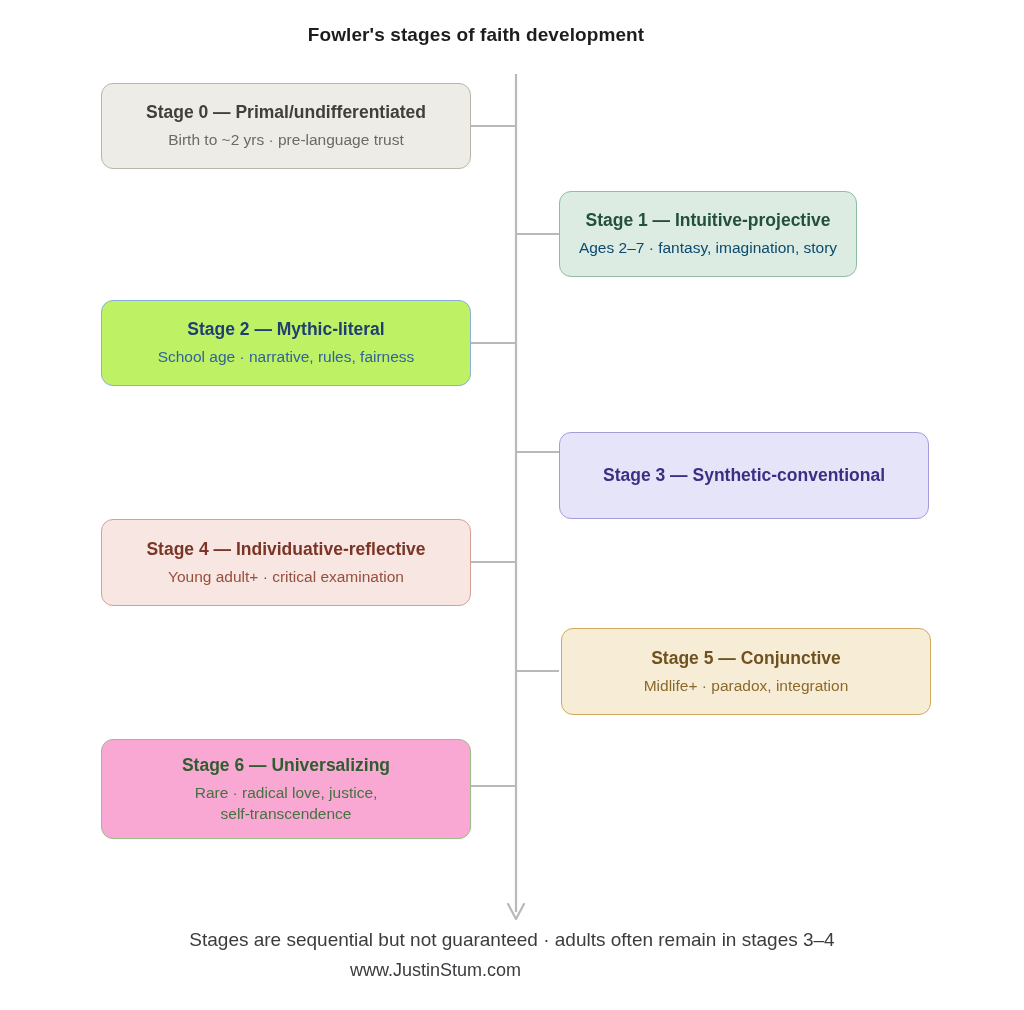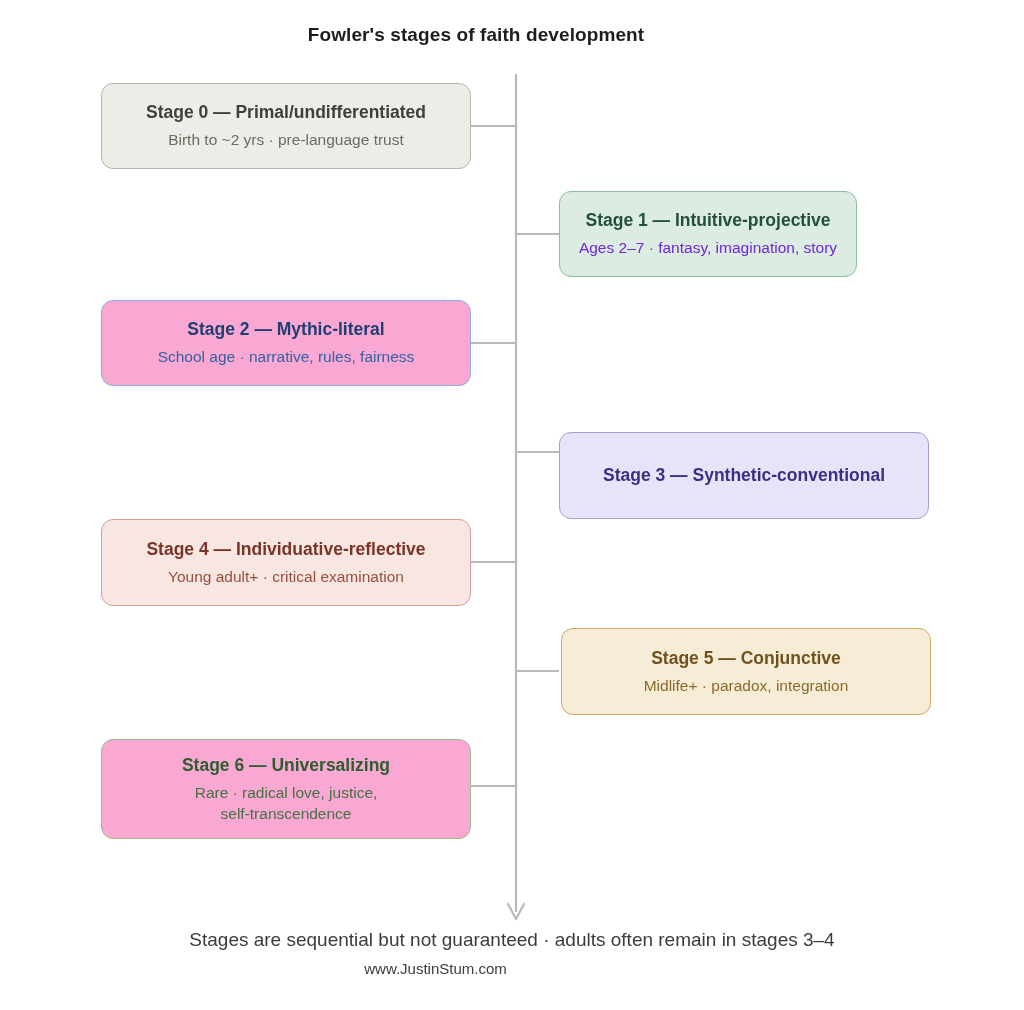--- a/index.html
+++ b/index.html
@@ -73,21 +73,21 @@
     text-align: center;
     font-size: 19px;
     color: #3c3c40;
   }
   #footer-site {
     position: absolute;
     left: 0;
     top: 960px;
     width: 871px;
     text-align: center;
-    font-size: 15px;
+    font-size: 18px;
     color: #3c3c40;
   }
 </style>
 </head>
 <body>
 
 <div id="canvas">
 
   <div id="diagram-title">Fowler's stages of faith development</div>
 
@@ -105,23 +105,23 @@
     <polyline id="spine-arrow" points="508,904 516,919 524,904" fill="none" stroke="#b9b9b9" stroke-width="2.2" stroke-linecap="round" stroke-linejoin="round"></polyline>
   </svg>
 
   <div id="stages-layer">
       <div class="stage-box" style="left: 101px; top: 83px; width: 370px; height: 86px; background: rgb(238, 236, 230); border-color: rgb(185, 181, 168);">
         <div class="stage-title" style="color: rgb(64, 64, 58);">Stage 0 — Primal/undifferentiated</div>
         <div class="stage-sub" style="color: rgb(107, 107, 99); white-space: pre-line;">Birth to ~2 yrs · pre-language trust</div>
       </div>
       <div class="stage-box" style="left: 559px; top: 191px; width: 298px; height: 86px; background: rgb(220, 236, 226); border-color: rgb(143, 189, 163);">
         <div class="stage-title" style="color: rgb(35, 80, 58);">Stage 1 — Intuitive-projective</div>
-        <div class="stage-sub" style="color: #6d28d9; white-space: pre-line; text-align: center;">Ages 2–7 · fantasy, imagination, story</div>
+        <div class="stage-sub" style="color: #0c4a6e; white-space: pre-line; text-align: center;">Ages 2–7 · fantasy, imagination, story</div>
       </div>
-      <div class="stage-box" style="left: 101px; top: 300px; width: 370px; height: 86px; background: #f9a8d4; border-color: rgb(138, 176, 219);">
+      <div class="stage-box" style="left: 101px; top: 300px; width: 370px; height: 86px; background: #bef264; border-color: rgb(138, 176, 219);">
         <div class="stage-title" style="color: rgb(31, 63, 115);">Stage 2 — Mythic-literal</div>
         <div class="stage-sub" style="color: rgb(51, 98, 158); white-space: pre-line;">School age · narrative, rules, fairness</div>
       </div>
       <div class="stage-box" style="left: 559px; top: 432px; width: 370px; height: 87px; background: rgb(230, 228, 248); border-color: rgb(164, 157, 220);">
         <div class="stage-title" style="color: rgb(60, 47, 131);">Stage 3 — Synthetic-conventional</div>
       </div>
       <div class="stage-box" style="left: 101px; top: 519px; width: 370px; height: 87px; background: rgb(248, 230, 226); border-color: rgb(211, 161, 151);">
         <div class="stage-title" style="color: rgb(122, 53, 38);">Stage 4 — Individuative-reflective</div>
         <div class="stage-sub" style="color: rgb(150, 80, 61); white-space: pre-line;">Young adult+ · critical examination</div>
       </div>

